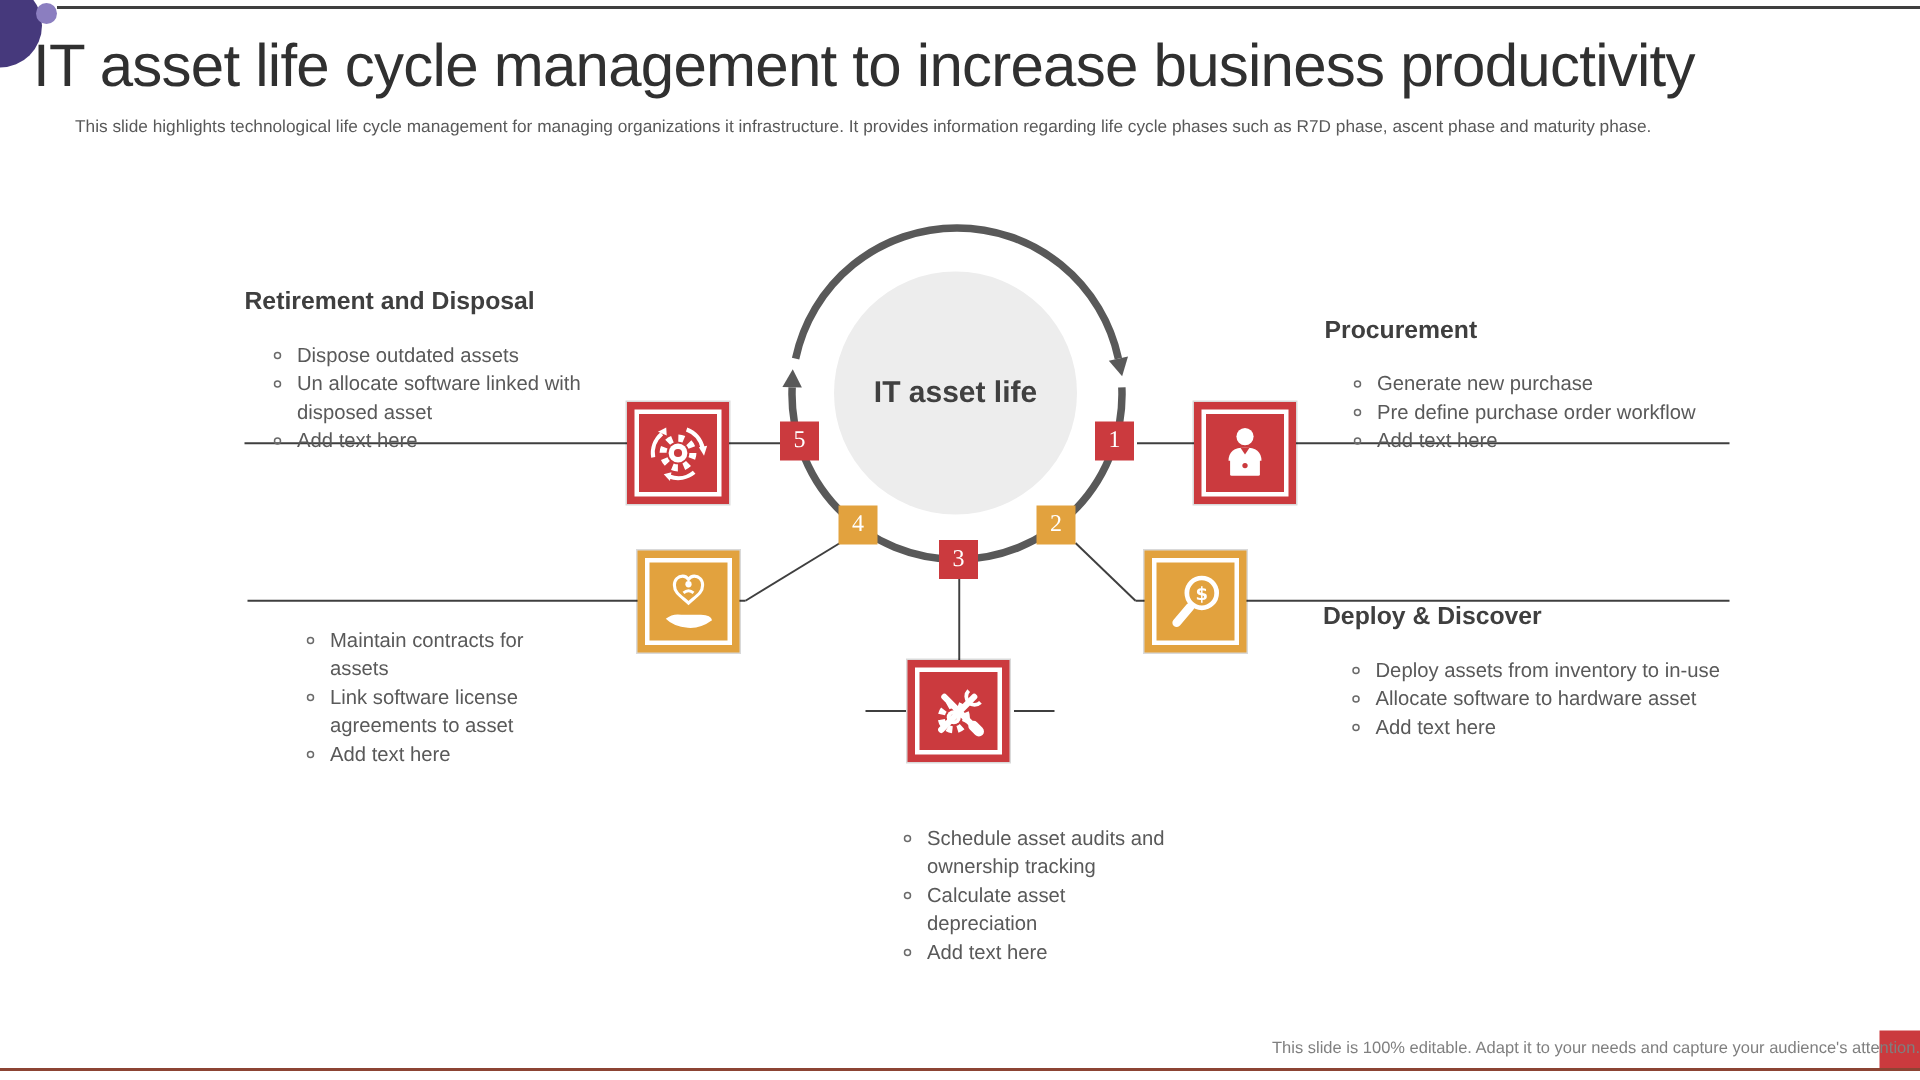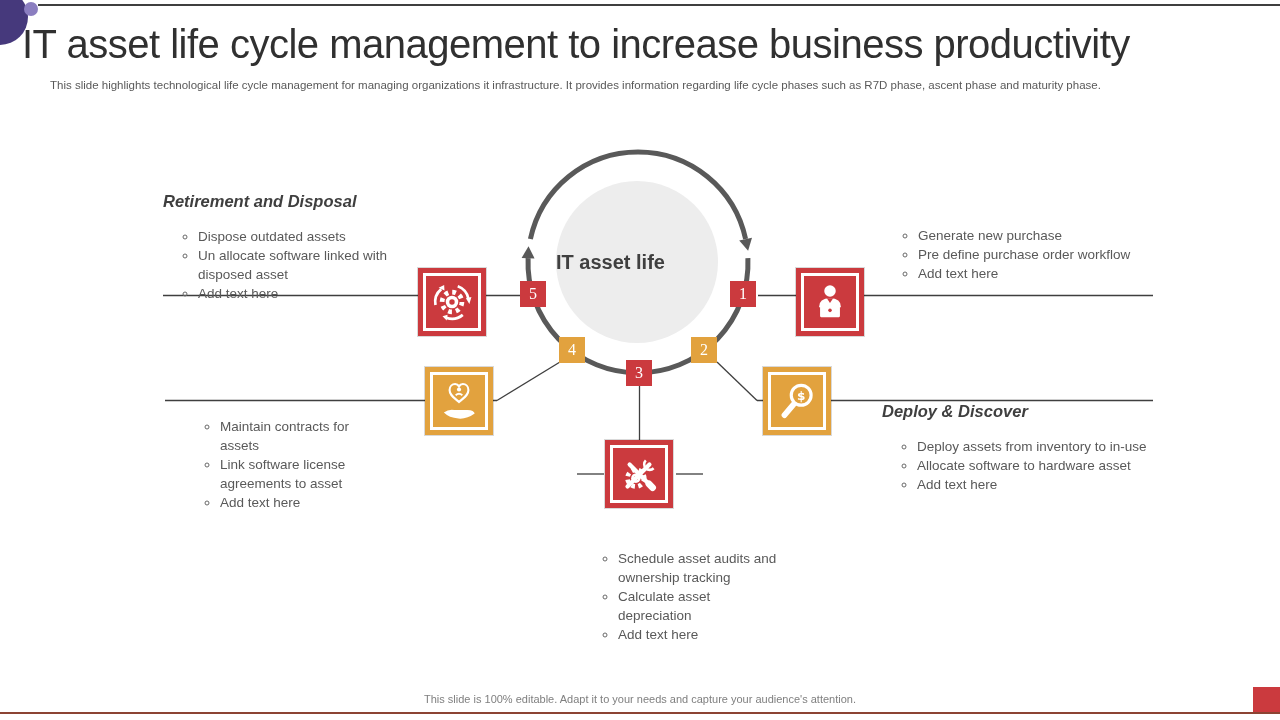--- a/index.html
+++ b/index.html
@@ -13,46 +13,46 @@
   #purple-circle-small{position:absolute;left:24px;top:2px;width:14px;height:14px;border-radius:50%;background:var(--light-purple);}
   #slide-title{position:absolute;left:22px;top:22px;width:1230px;font-size:40px;line-height:44px;color:#303030;letter-spacing:-0.5px;z-index:2;}
   #slide-subtitle{position:absolute;left:22px;top:79px;width:1150px;font-size:11.5px;color:var(--body-text);margin-left:28px;}
   
   #diagram-svg{position:absolute;left:0;top:0;z-index:1;pointer-events:none;}
   .arc{stroke:var(--arc-gray);stroke-width:5;fill:none;}
   .arrowhead{fill:var(--arc-gray);}
   .conn{stroke:var(--line-color);stroke-width:1.3;}
   #center-circle{
     position:absolute;left:556px;top:181px;width:162px;height:162px;border-radius:50%;
-    background:var(--center-circle-fill);display:flex;align-items:center;z-index:0;
+    background:var(--center-circle-fill);display:flex;align-items:center;justify-content:center;z-index:0;
   }
   #center-circle .label{font-size:20px;font-weight:bold;color:#404040;}
   .badge{
     position:absolute;width:26px;height:26px;z-index:3;color:#fff;
     display:flex;align-items:center;justify-content:center;
     font-family:"Liberation Serif",serif;font-size:16px;
   }
   .bg-red{background:var(--red);}
   .bg-orange{background:var(--orange);}
   .icon-box{
     position:absolute;width:68px;height:68px;box-sizing:border-box;padding:5px;z-index:2;
     box-shadow:0 0 0 1px rgba(0,0,0,0.15);
   }
   .icon-inner{width:100%;height:100%;box-sizing:border-box;border:3px solid #fff;display:flex;align-items:center;justify-content:center;}
   .white-fill{fill:#fff;}
   .white-stroke{stroke:#fff;fill:none;}
   .red-fill{fill:var(--red);}
   
   .text-block{position:absolute;z-index:2;}
-  .phase-heading{font-size:16.5px;font-weight:bold;color:var(--heading-text);line-height:20px;margin:0 0 6px 0;font-style:italic;}
+  .phase-heading{font-size:16.5px;font-weight:bold;color:var(--heading-text);line-height:20px;margin:0 0 6px 0;}
   .phase-bullets{margin:16px;padding:0 0 0 19px;list-style:circle;}
   .phase-bullets li{font-size:13.5px;line-height:19px;color:var(--body-text);}
   .phase-bullets li::marker{color:#6a6a6a;}
   
-  #footer-note{position:absolute;left:0;top:693px;width:1280px;text-align:center;font-size:11px;color:var(--footer-text);z-index:2;}
+  #footer-note{position:absolute;left:0;top:693px;width:1280px;text-align:right;font-size:11px;color:var(--footer-text);z-index:2;}
   #footer-square{position:absolute;left:1253px;top:687px;width:27px;height:27px;background:var(--red);z-index:1;}
   #bottom-line{position:absolute;left:0;top:712px;width:1280px;height:2px;background:var(--bottom-line);z-index:2;}
 </style>
 </head>
 <body>
 
 <div id="slide">
 
   <div id="purple-circle-big"></div>
   <div id="purple-circle-small"></div>
@@ -152,20 +152,21 @@
   <div class="text-block" style="left:163px;top:191px;width:248px">
     <div class="phase-heading">Retirement and Disposal</div>
     <ul class="phase-bullets">
       <li>Dispose outdated assets</li>
       <li>Un allocate software linked with disposed asset</li>
       <li>Add text here</li>
     </ul>
   </div>
 
   <div class="text-block" style="left:883px;top:210px;width:290px">
+    <div class="phase-heading">Procurement</div>
     <ul class="phase-bullets">
       <li>Generate new purchase</li>
       <li>Pre define purchase order workflow</li>
       <li>Add text here</li>
     </ul>
   </div>
 
   <div class="text-block" style="left:185px;top:401px;width:210px">
     <ul class="phase-bullets">
       <li>Maintain contracts for assets</li>

